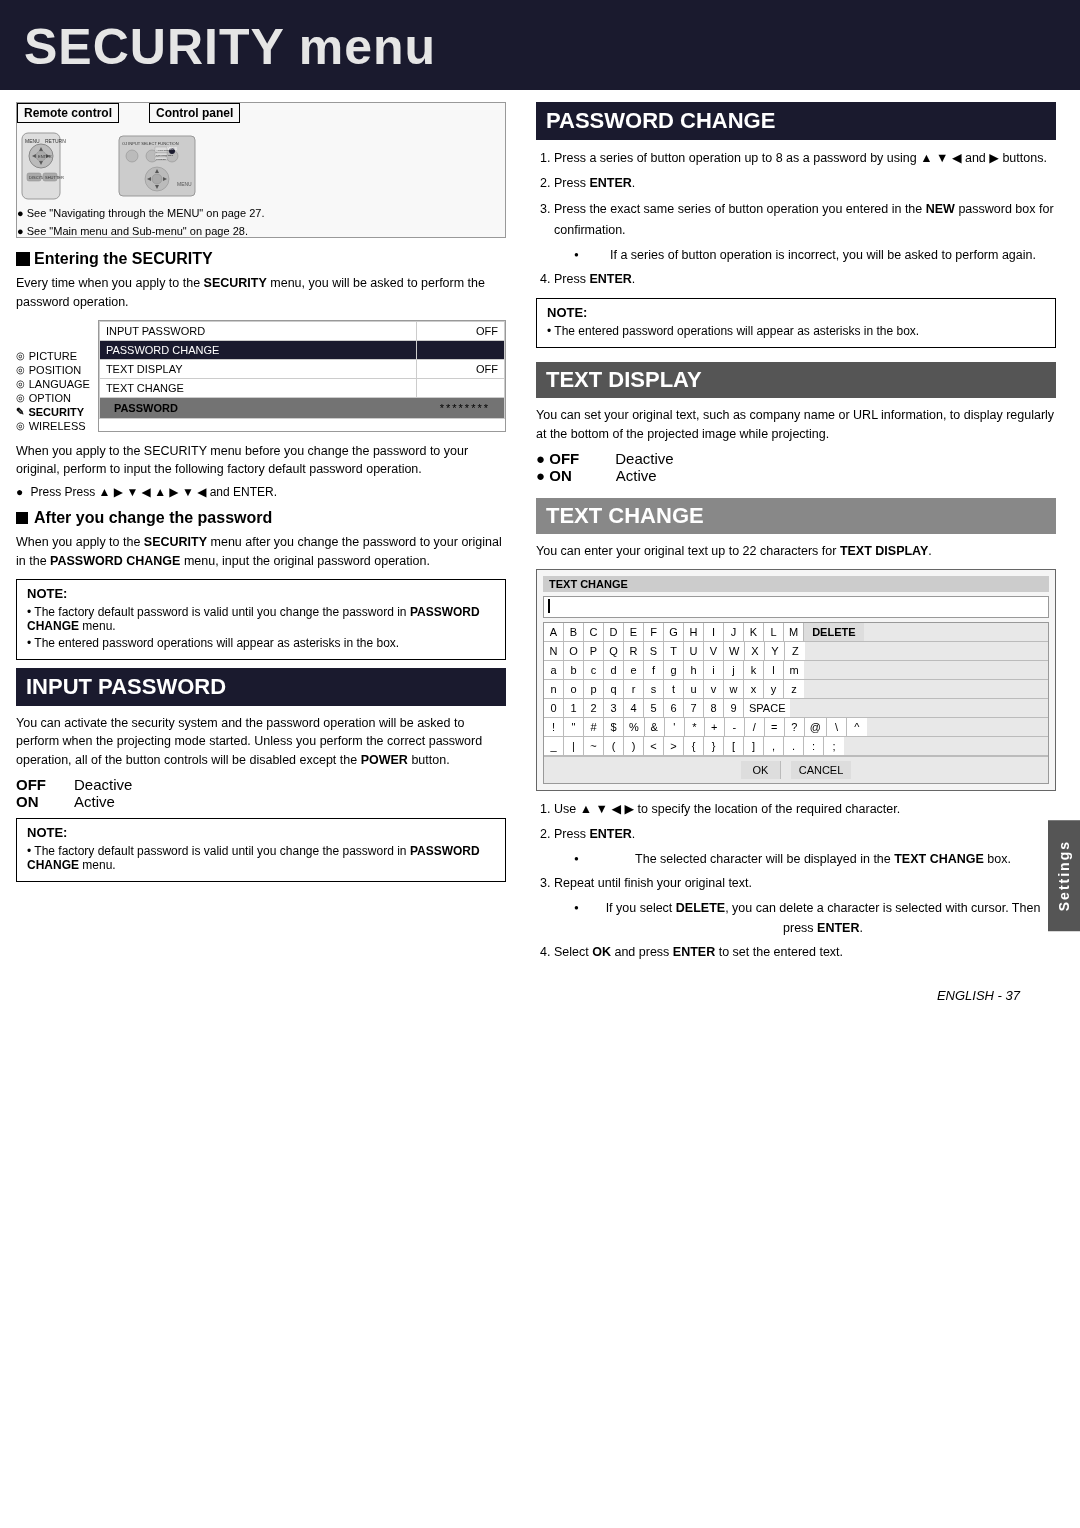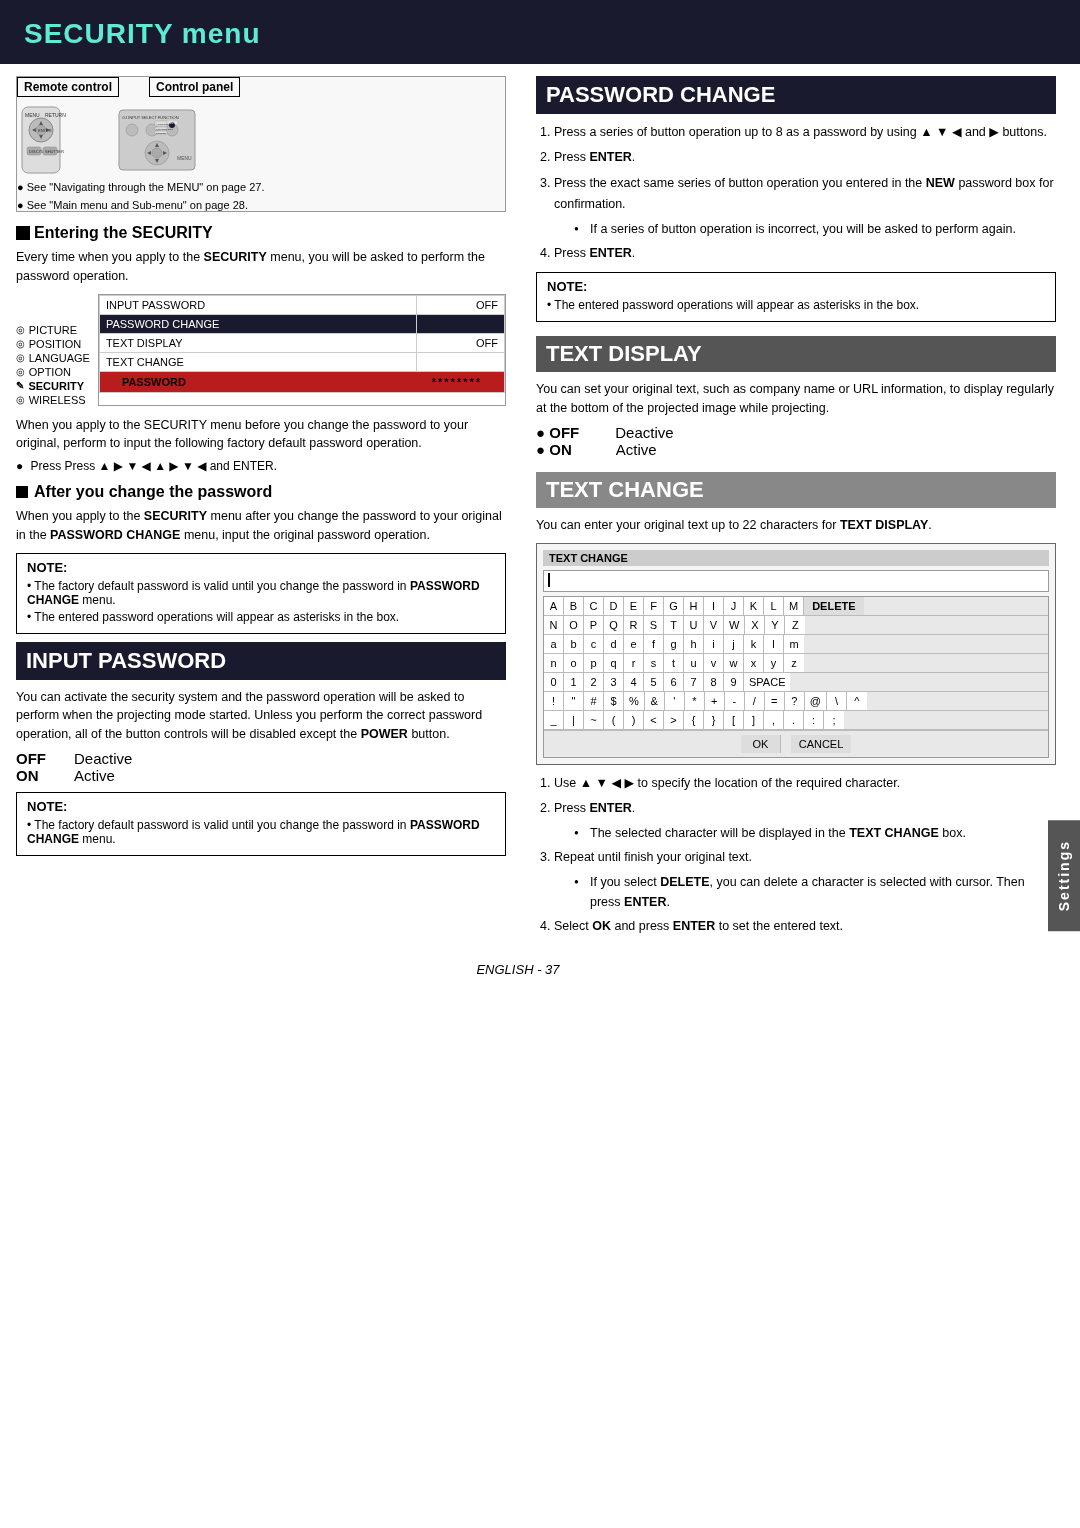--- a/index.html
+++ b/index.html
@@ -13,22 +13,22 @@
       position: relative;
     }
 
     
     .page-header {
       background: #1a1a2e;
       padding: 18px 24px 14px 24px;
       margin-bottom: 12px;
     }
     .page-header h1 {
-      color: #5eead4;
-      font-size: 28px;
+      color: #e5e5e5;
+      font-size: 50px;
       font-weight: bold;
       letter-spacing: 1px;
     }
 
     .main-content {
       display: flex;
       gap: 0;
       padding: 0 16px;
     }
 
@@ -191,21 +191,21 @@
       margin-bottom: 3px;
     }
 
     p { margin-bottom: 6px; font-size: 12.5px; line-height: 1.5; }
     ol { padding-left: 18px; font-size: 12.5px; line-height: 1.7; }
     ol li { margin-bottom: 4px; }
 
     .bullet-list { list-style: none; padding: 0; margin: 4px 0; }
     .bullet-list li { font-size: 12.5px; line-height: 1.6; padding-left: 16px; position: relative; }
     .bullet-list li::before { content: "●"; position: absolute; left: 0; font-size: 8px; top: 4px; }
-    .bullet-sub { padding-left: 20px; }
+    .bullet-sub { padding-left: 20px; text-align: center; }
     .bullet-sub li::before { content: "●"; position: absolute; left: 0; font-size: 8px; top: 4px; }
 
     .off-on-list { list-style: none; padding: 0; margin: 4px 0 8px 0; }
     .off-on-list li { display: flex; gap: 28px; font-size: 15px; }
     .off-on-list .label { font-weight: bold; min-width: 30px; }
 
     .press-line { font-size: 12px; margin: 6px 0; }
     .press-line .bullet { margin-right: 4px; }
 
     
@@ -291,21 +291,21 @@
       transform: rotate(180deg);
       padding: 20px 8px;
       font-size: 14px;
       font-weight: bold;
       letter-spacing: 2px;
     }
 
     
     .page-footer {
       display: flex;
-      justify-content: center;
+      justify-content: flex-end;
       padding: 10px 60px 10px 16px;
       font-size: 13px;
       font-style: italic;
     }
   </style>
 </head>
 <body>
 
 <div class="page-header">
   <h1>SECURITY menu</h1>
@@ -398,21 +398,21 @@
               </tr>
           <tr>
                 <td>TEXT DISPLAY</td>
                 <td class="off-cell">OFF</td>
               </tr>
           <tr>
                 <td>TEXT CHANGE</td>
                 <td></td>
               </tr>
           <tr class="password-row">
-                <td colspan="2" style="background:#b91c1c;padding:4px 22px;font-weight:bold;"><strong>PASSWORD</strong> <span style="float:right;letter-spacing:2px;">********</span></td>
+                <td colspan="2" style="background:#737373;padding:4px 14px;"><strong>PASSWORD</strong> <span style="float:right;letter-spacing:2px;">********</span></td>
               </tr>
         </tbody>
           </table>
       </div>
     </div>
 
     <p>When you apply to the SECURITY menu before you change the password to your original, perform to input the following factory default password operation.</p>
     <div class="press-line">
       <span class="bullet">●</span> Press <span>Press ▲ ▶ ▼ ◀ ▲ ▶ ▼ ◀ and ENTER.</span>
     </div>

